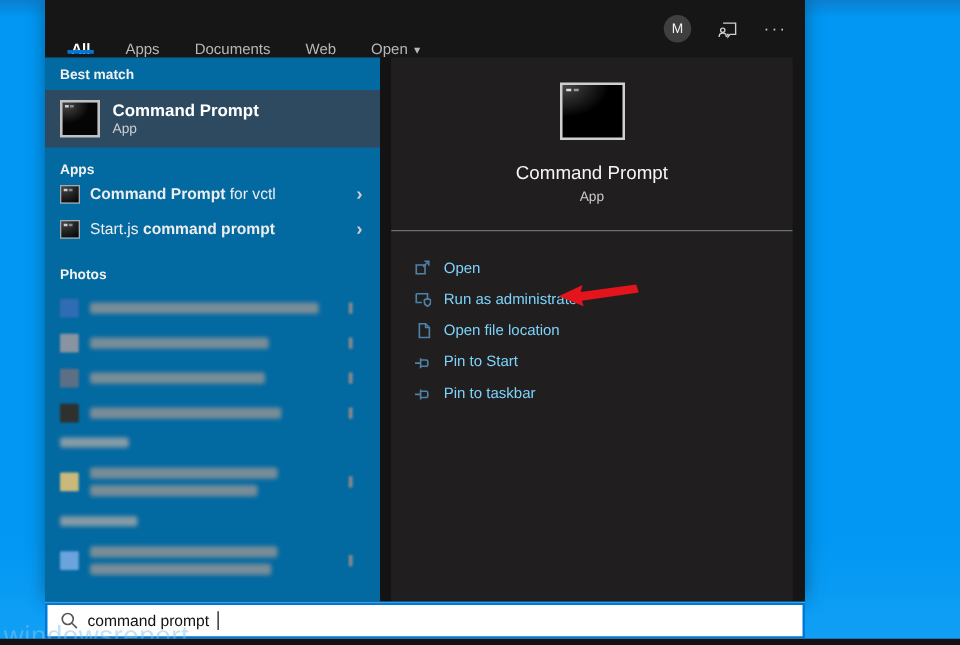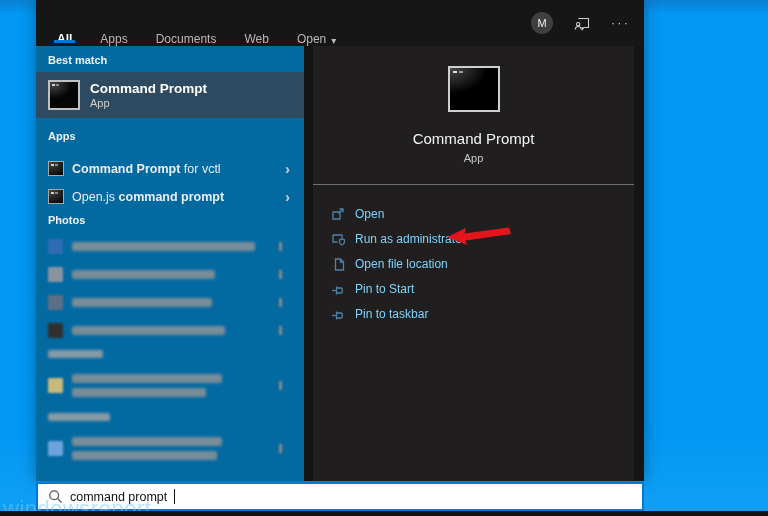--- a/index.html
+++ b/index.html
@@ -33,21 +33,21 @@
   
   .bm-row { height:46px; display:flex; align-items:center; padding:0 12px; gap:10px; }
   .cmd-icon { background:radial-gradient(26px 20px at 12% 10%, #454545, #050505 70%); border:1px solid #a8a8a8; position:relative; flex:0 0 auto; }
   .cmd-icon::before { content:""; position:absolute; left:2px; top:2px; width:3px; height:2px; background:#cfcfcf; box-shadow:4px 0 #8a8a8a; }
   .cmd-icon.sm { width:16px; height:15px; }
   .cmd-icon.md { width:32px; height:30px; border:2px solid #c2c2c2; }
   .bm-title { font-size:13.5px; font-weight:700; color:#ffffff; line-height:1.25; }
   .bm-sub { font-size:11px; color:#cfcfcf; }
 
   
-  .app-row { height:28px; display:flex; align-items:flex-end; padding:0 14px 0 12px; gap:8px; font-size:12.5px; color:#ededed; }
+  .app-row { height:28px; display:flex; align-items:flex-start; padding:0 14px 0 12px; gap:8px; font-size:12.5px; color:#ededed; }
   .seg-b { font-weight:700; }
   .row-chev { margin-left:auto; color:#cfcfcf; font-size:15px; font-weight:700; line-height:1; }
 
   
   .p-row { display:flex; align-items:center; padding:0 22px 0 12px; gap:9px; height:28px; }
   .p-row.two { height:44px; }
   .p-thumb { width:15px; height:15px; flex:0 0 auto; filter:blur(1px); border-radius:1px; }
   .p-lines { display:flex; flex-direction:column; gap:5px; }
   .redact { height:9px; background:#969696; opacity:.8; filter:blur(1.6px); border-radius:2px; display:block; }
   .p-chev { width:3px; height:9px; background:#8a8a8a; filter:blur(1px); margin-left:auto; }
@@ -130,21 +130,21 @@
         <div class="sec-header" style="padding-top:12px">Apps</div>
 
         <div class="app-row">
           <span class="cmd-icon sm"></span>
           <span><span class="seg-b">Command Prompt</span><span> for vctl</span></span>
           <span class="row-chev">›</span>
         </div>
 
         <div class="app-row">
           <span class="cmd-icon sm"></span>
-          <span><span>Open.js </span><span class="seg-b">command prompt</span></span>
+          <span><span>Start.js </span><span class="seg-b">command prompt</span></span>
           <span class="row-chev">›</span>
         </div>
 
         <div class="sec-header" style="padding-top:10px">Photos</div>
 
         <div class="p-row">
           <span class="p-thumb" style="background: rgb(46, 109, 180);"></span>
           <span class="redact" style="width:183px"></span>
           <span class="p-chev"></span>
         </div>

